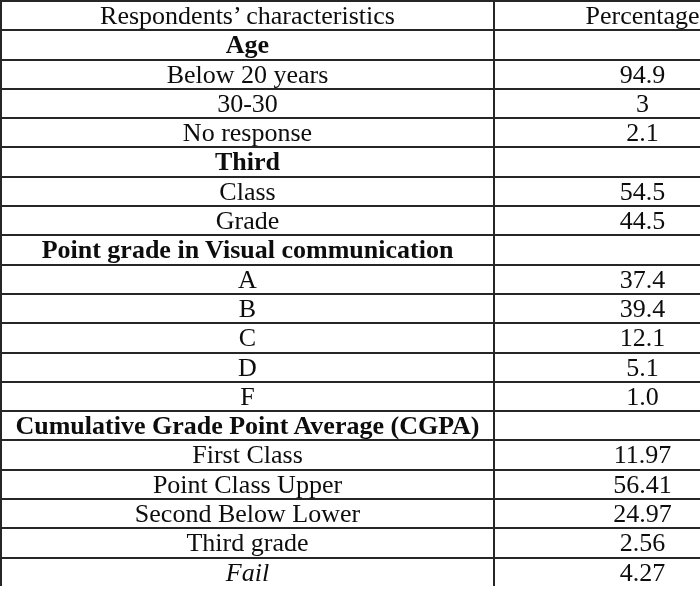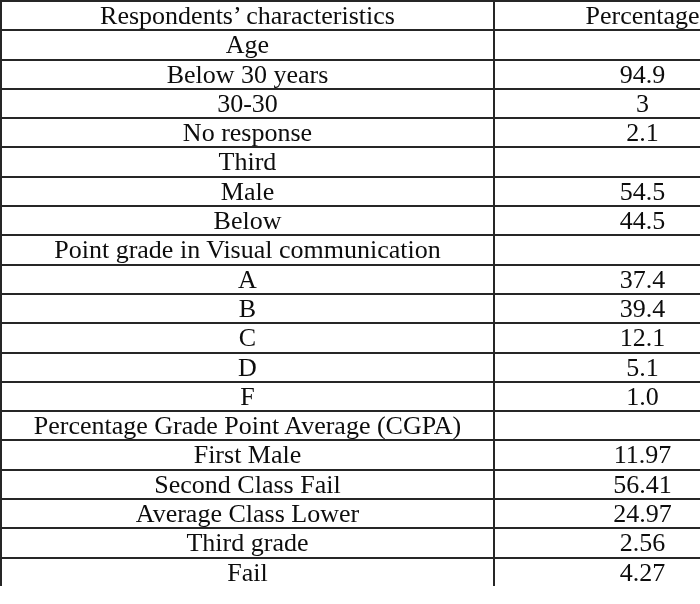--- a/index.html
+++ b/index.html
@@ -34,22 +34,22 @@
     border: 2px solid var(--line);
     height: 28px;
     padding: 0 2px;
     text-align: center;
     vertical-align: middle;
     line-height: 1.05;
     white-space: nowrap;
     overflow: visible;
     font-weight: normal;
   }
-  tr.section td.cell-label { font-weight: normal; }
-  tr.italic td.cell-label { }
+  tr.section td.cell-label { font-weight: bold; }
+  tr.italic td.cell-label { font-style: italic; }
   tbody tr:last-child td { border-bottom: none; }
 </style>
 </head>
 <body>
 
 <div class="viewport">
   <table class="char-table">
     <colgroup>
       <col class="c1">
       <col class="c2">
@@ -59,41 +59,41 @@
         <th class="cell-label">Respondents’ characteristics</th>
         <th class="cell-value">Percentage</th>
       </tr>
     </thead>
     <tbody id="table-body">
         <tr class="section">
           <td class="cell-label">Age</td>
           <td class="cell-value"></td>
         </tr>
         <tr class="item">
-          <td class="cell-label">Below 30 years</td>
+          <td class="cell-label">Below 20 years</td>
           <td class="cell-value">94.9</td>
         </tr>
         <tr class="item">
           <td class="cell-label">30-30</td>
           <td class="cell-value">3</td>
         </tr>
         <tr class="item">
           <td class="cell-label">No response</td>
           <td class="cell-value">2.1</td>
         </tr>
         <tr class="section">
           <td class="cell-label">Third</td>
           <td class="cell-value"></td>
         </tr>
         <tr class="item">
-          <td class="cell-label">Male</td>
+          <td class="cell-label">Class</td>
           <td class="cell-value">54.5</td>
         </tr>
         <tr class="item">
-          <td class="cell-label">Below</td>
+          <td class="cell-label">Grade</td>
           <td class="cell-value">44.5</td>
         </tr>
         <tr class="section">
           <td class="cell-label">Point grade in Visual communication</td>
           <td class="cell-value"></td>
         </tr>
         <tr class="item">
           <td class="cell-label">A</td>
           <td class="cell-value">37.4</td>
         </tr>
@@ -107,33 +107,33 @@
         </tr>
         <tr class="item">
           <td class="cell-label">D</td>
           <td class="cell-value">5.1</td>
         </tr>
         <tr class="item">
           <td class="cell-label">F</td>
           <td class="cell-value">1.0</td>
         </tr>
         <tr class="section">
-          <td class="cell-label">Percentage Grade Point Average (CGPA)</td>
+          <td class="cell-label">Cumulative Grade Point Average (CGPA)</td>
           <td class="cell-value"></td>
         </tr>
         <tr class="item">
-          <td class="cell-label">First Male</td>
+          <td class="cell-label">First Class</td>
           <td class="cell-value">11.97</td>
         </tr>
         <tr class="item">
-          <td class="cell-label">Second Class Fail</td>
+          <td class="cell-label">Point Class Upper</td>
           <td class="cell-value">56.41</td>
         </tr>
         <tr class="item">
-          <td class="cell-label">Average Class Lower</td>
+          <td class="cell-label">Second Below Lower</td>
           <td class="cell-value">24.97</td>
         </tr>
         <tr class="item">
           <td class="cell-label">Third grade</td>
           <td class="cell-value">2.56</td>
         </tr>
         <tr class="item italic">
           <td class="cell-label">Fail</td>
           <td class="cell-value">4.27</td>
         </tr>

